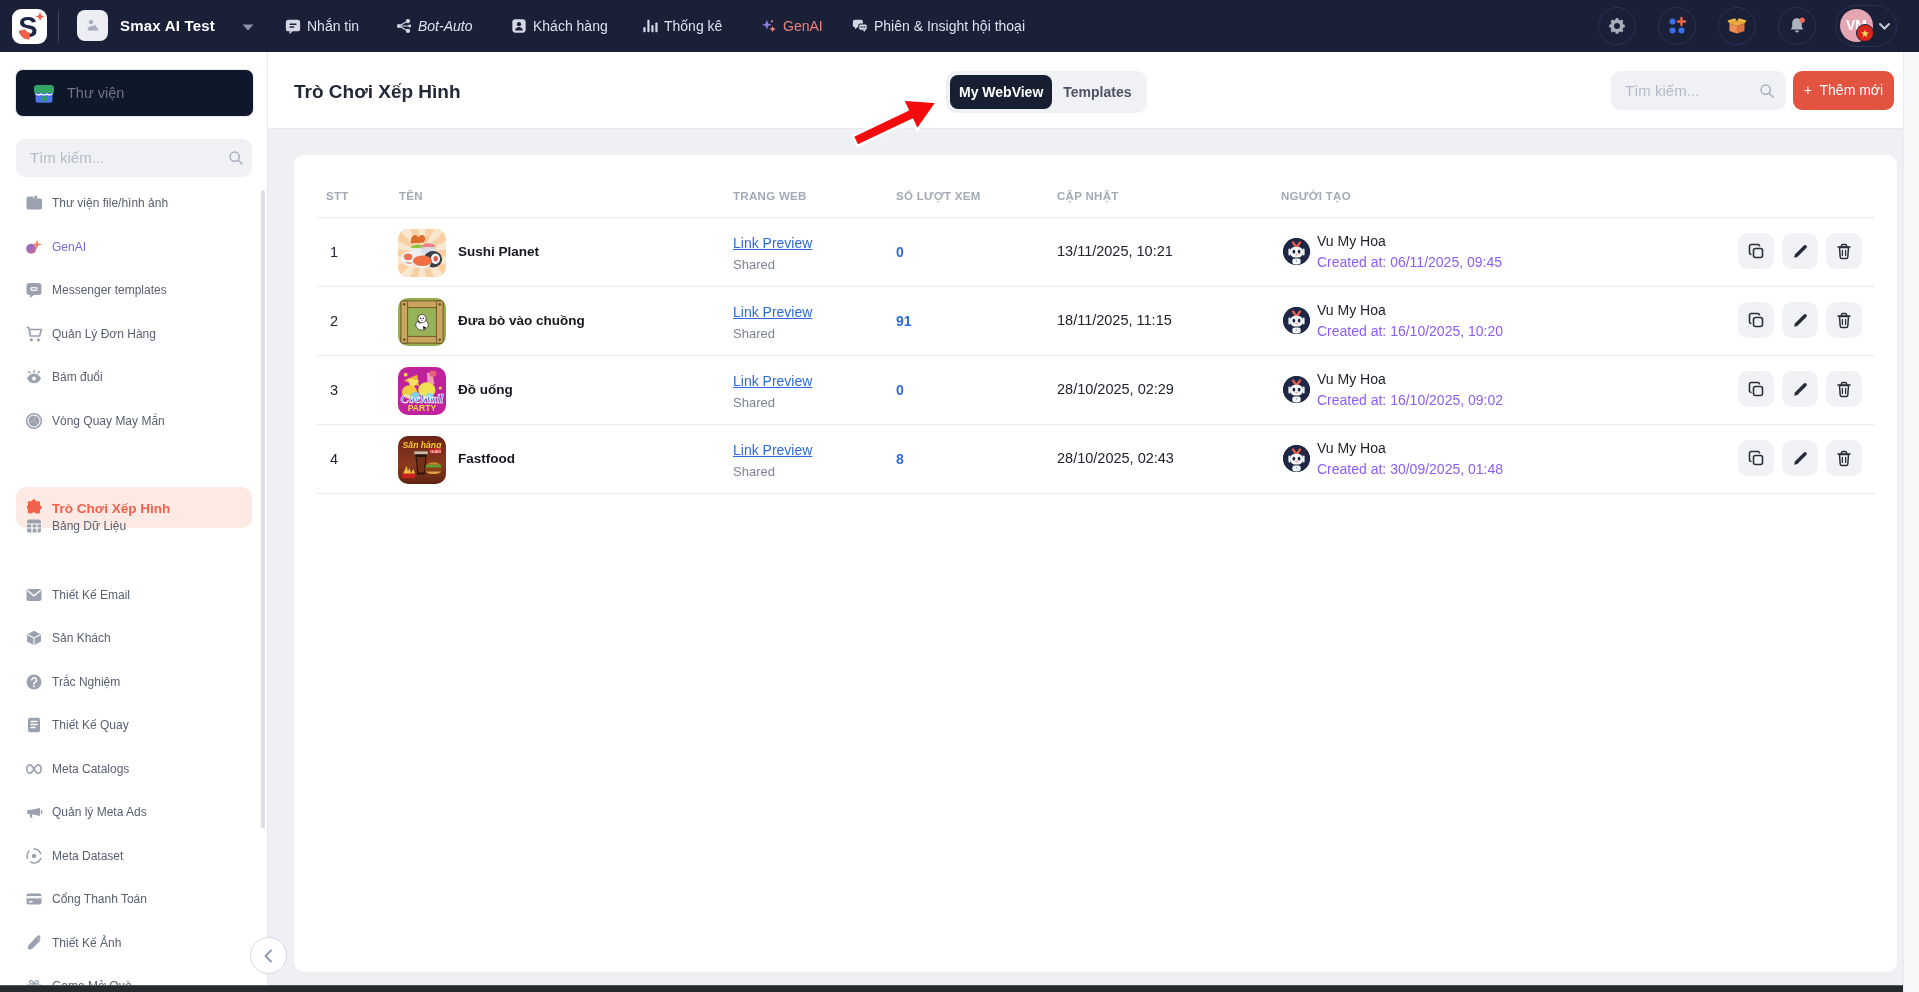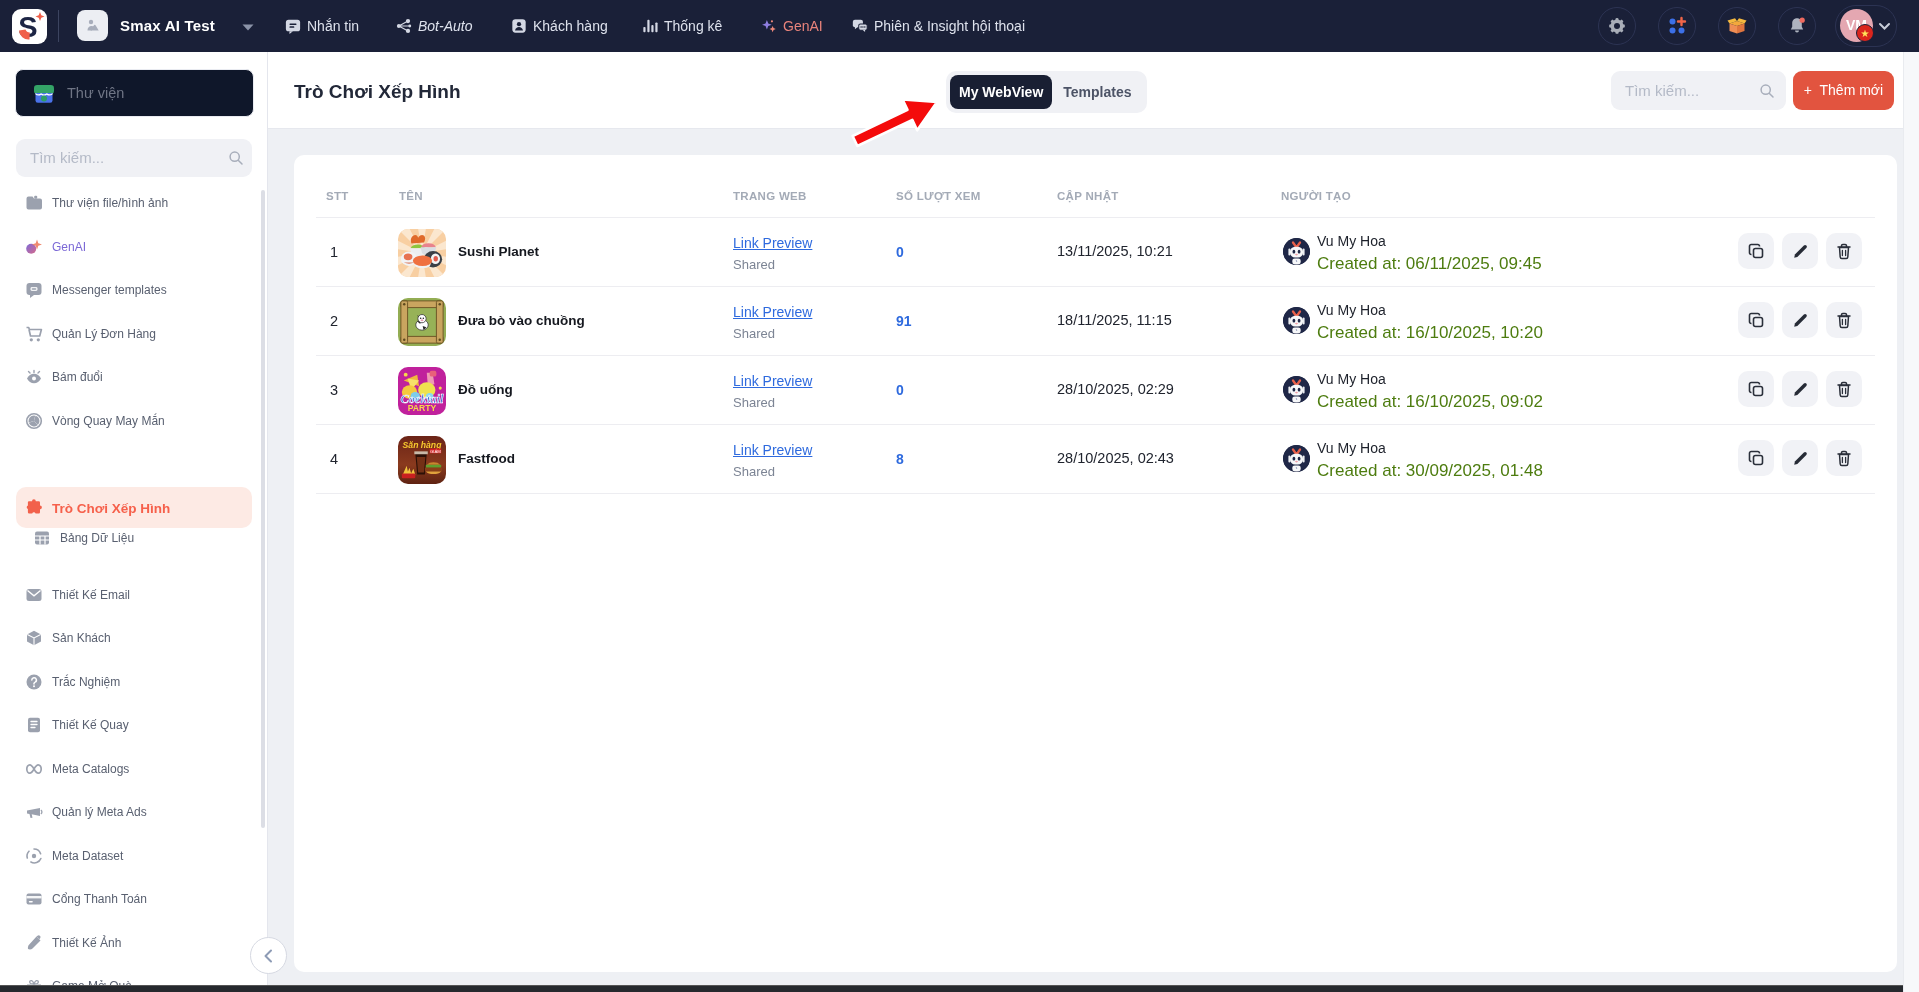--- a/index.html
+++ b/index.html
@@ -38,21 +38,21 @@
 .stt{position:absolute;left:330px;top:27px;font-size:14.5px;color:#20242e;}
 .thumb{position:absolute;left:398px;top:12px;width:48px;height:48px;border-radius:10px;overflow:hidden;}
 .thumb svg{width:48px;height:48px;}
 .gname{position:absolute;left:458px;top:27px;font-size:13.5px;font-weight:bold;color:#15181f;}
 .lprev{position:absolute;left:733px;top:18px;font-size:14px;color:#2e6ade;text-decoration:underline;}
 .shared{position:absolute;left:733px;top:40px;font-size:13px;color:#7c8494;}
 .views{position:absolute;left:896px;top:27px;font-size:14px;font-weight:bold;color:#2e6ade;}
 .cdate{position:absolute;left:1057px;top:26px;font-size:14.5px;color:#20242e;}
 .cavatar{position:absolute;left:1283px;top:21px;width:27px;height:27px;border-radius:50%;background:#1b2240;overflow:hidden;}
 .cname{position:absolute;left:1317px;top:16px;font-size:14px;color:#1c202a;}
-.cdate2{position:absolute;left:1317px;top:37px;font-size:17px;color:#4d7c0f;}
+.cdate2{position:absolute;left:1317px;top:37px;font-size:14px;color:#8b5cf6;}
 .abtn{position:absolute;top:16px;width:36px;height:36px;background:#f1f2f6;border-radius:10px;display:flex;align-items:center;justify-content:center;}
 #botbar{position:absolute;left:0;top:985px;width:1903px;height:7px;background:#26292e;border-top:1px solid #555;}
 #rtrack{position:absolute;left:1903px;top:52px;width:16px;height:940px;background:#f7f8fa;border-left:1px solid #e9ebef;}
 #arrow{position:absolute;left:846px;top:92px;z-index:9;}
 </style>
 </head>
 <body>
 
 <div id="nav">
 <div class="logo"><svg width="35" height="35" viewBox="0 0 35 35">
@@ -246,21 +246,21 @@
         </svg></span>
       <span class="txt" style="">Vòng Quay May Mắn</span>
     </div>
 <div class="sitem active" style="top:434.0px;">
       <div class="pill"></div>
       <span class="ic"><svg width="18" height="18" viewBox="0 0 18 18" style="">
           <path d="M7 2.2a1.9 1.9 0 0 1 3.8 0h3a1.2 1.2 0 0 1 1.2 1.2v3a1.9 1.9 0 0 1 0 3.8v3a1.2 1.2 0 0 1-1.2 1.2h-3.2a1.8 1.8 0 0 0-3.4 0H4.1a1.2 1.2 0 0 1-1.2-1.2v-3.2a1.8 1.8 0 0 1 0-3.4v-3A1.2 1.2 0 0 1 4.1 2.2Z" fill="#f2614b"></path>
         </svg></span>
       <span class="txt" style="">Trò Chơi Xếp Hình</span>
     </div>
-<div class="sitem" style="top:464px;margin-left:8px;">
+<div class="sitem" style="top:452px;">
       <span class="ic"><svg width="18" height="18" viewBox="0 0 18 18" style="">
           <rect x="2" y="2.5" width="14" height="13" rx="2" fill="#9ba1ae"></rect>
           <path d="M2 7h14M2 11h14M7 7v8.5M12 7v8.5" stroke="#fff" stroke-width="1.2"></path>
         </svg></span>
       <span class="txt" style="">Bảng Dữ Liệu</span>
     </div>
 <div class="sitem" style="top:521.0px;">
       <span class="ic"><svg width="18" height="18" viewBox="0 0 18 18" style="">
           <rect x="1.5" y="3" width="15" height="12" rx="2.5" fill="#9ba1ae"></rect>
           <path d="M2.5 4.5 9 9.8 15.5 4.5" stroke="#fff" stroke-width="1.4" fill="none"></path>

